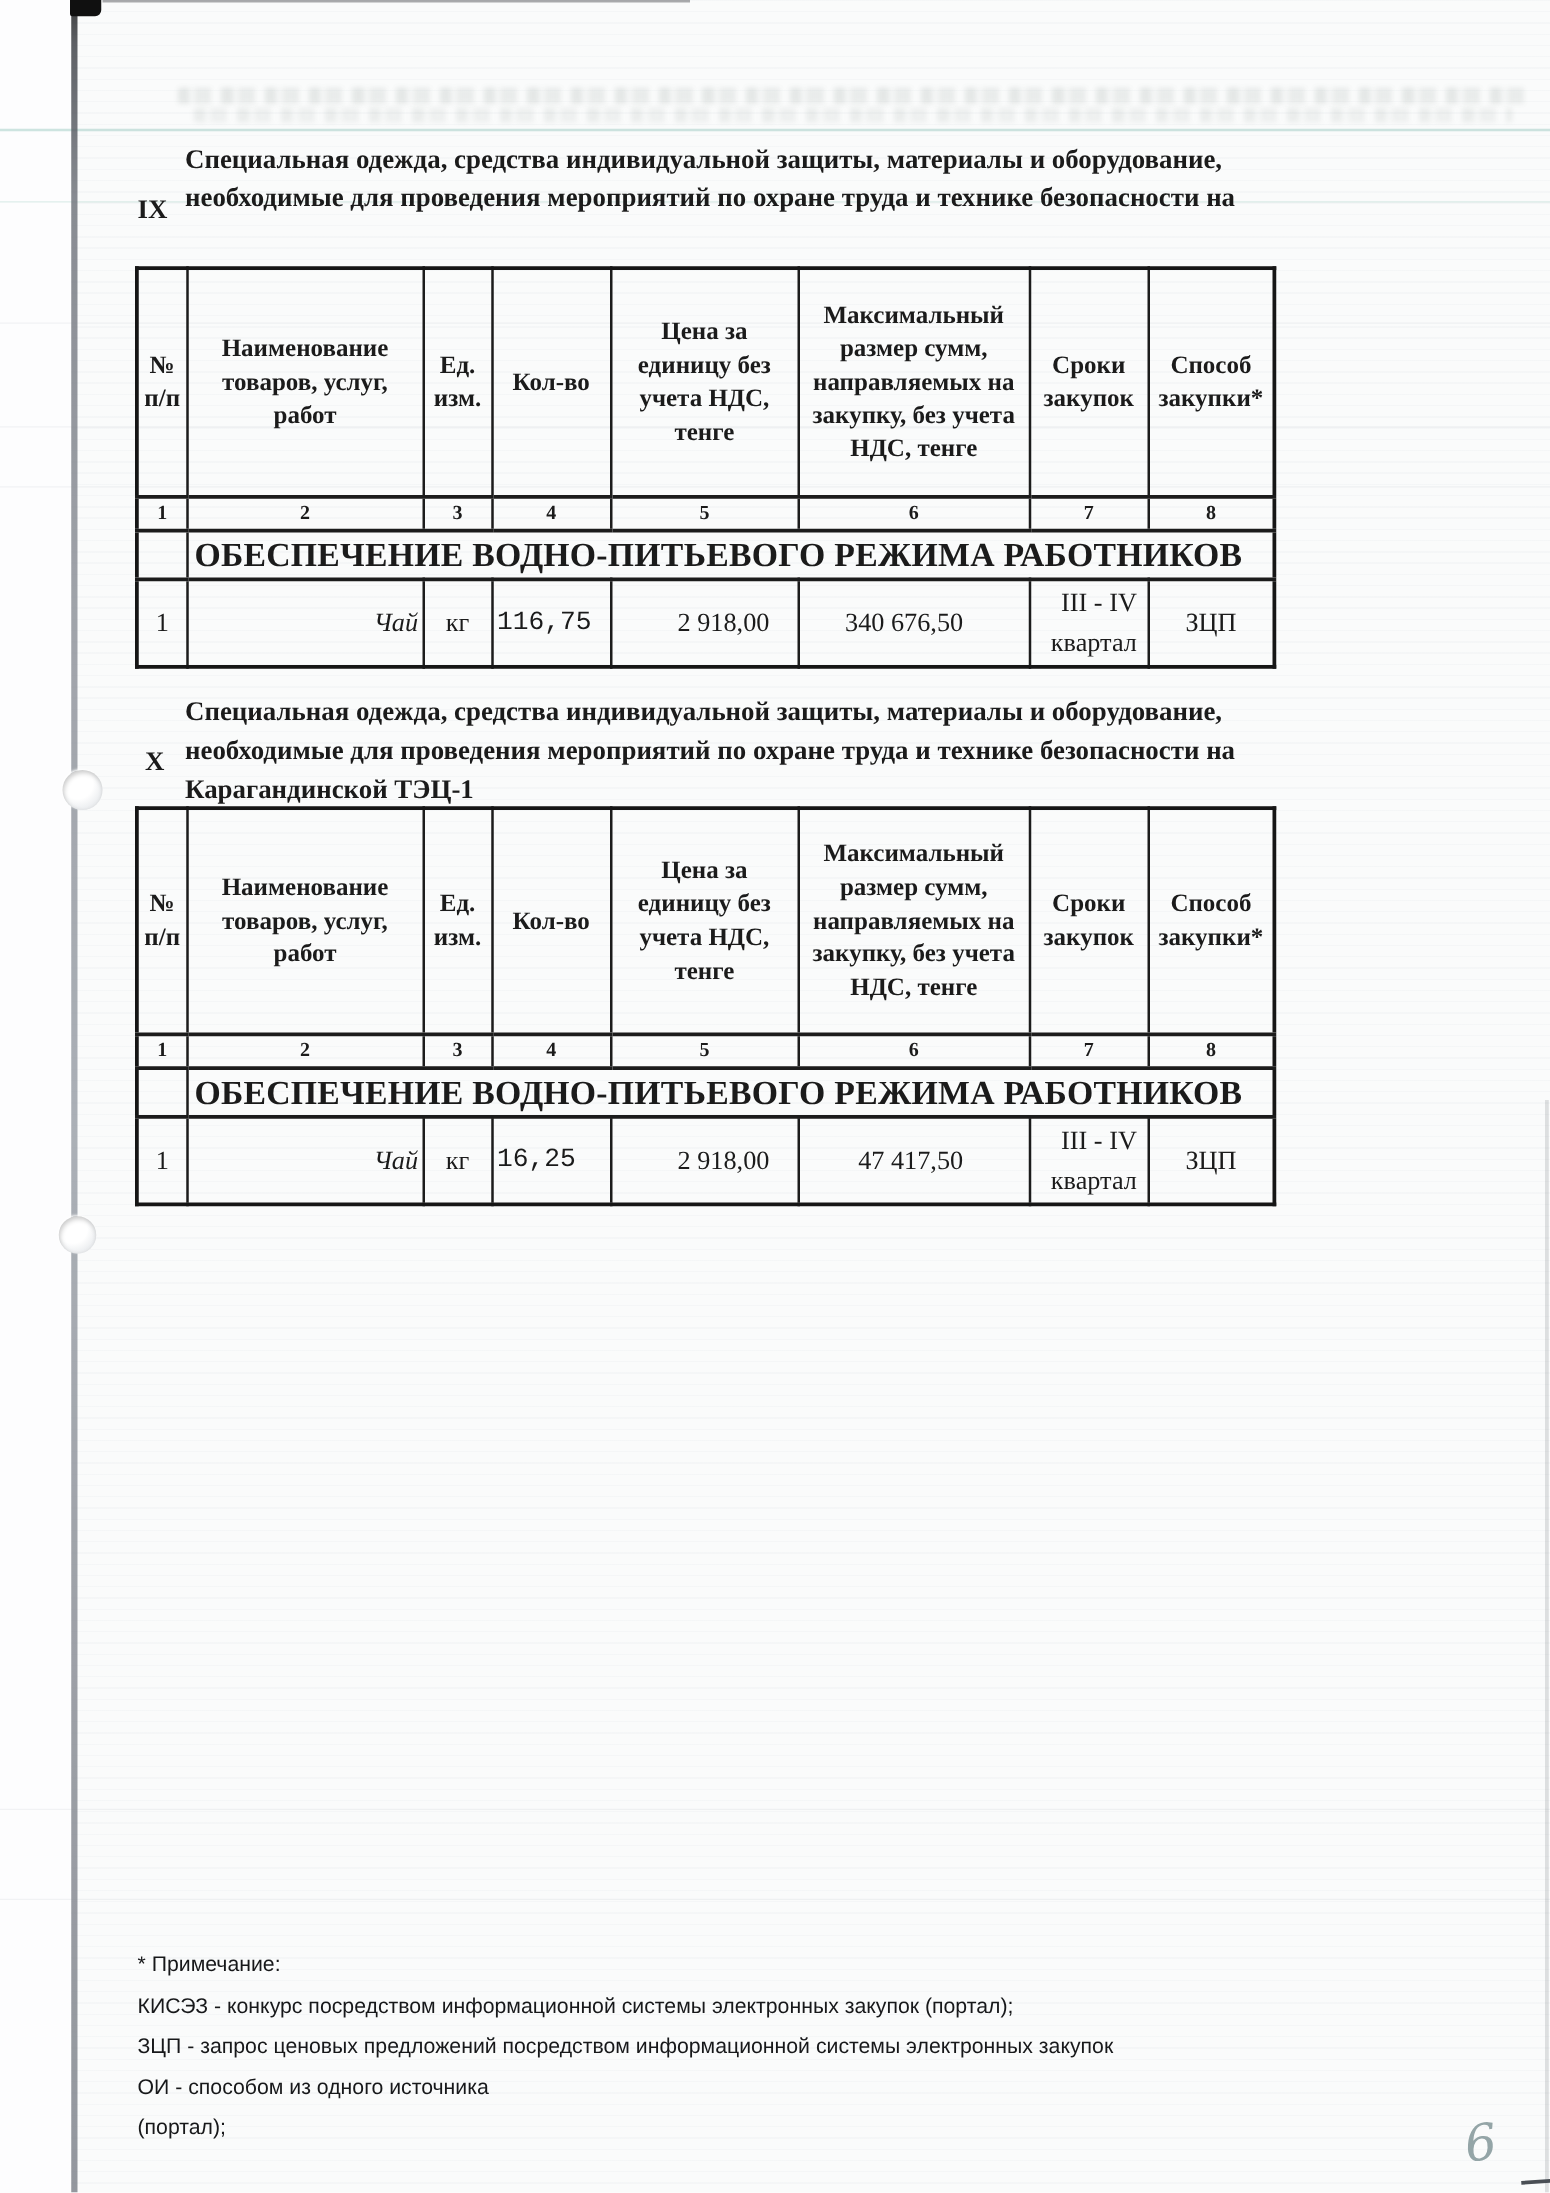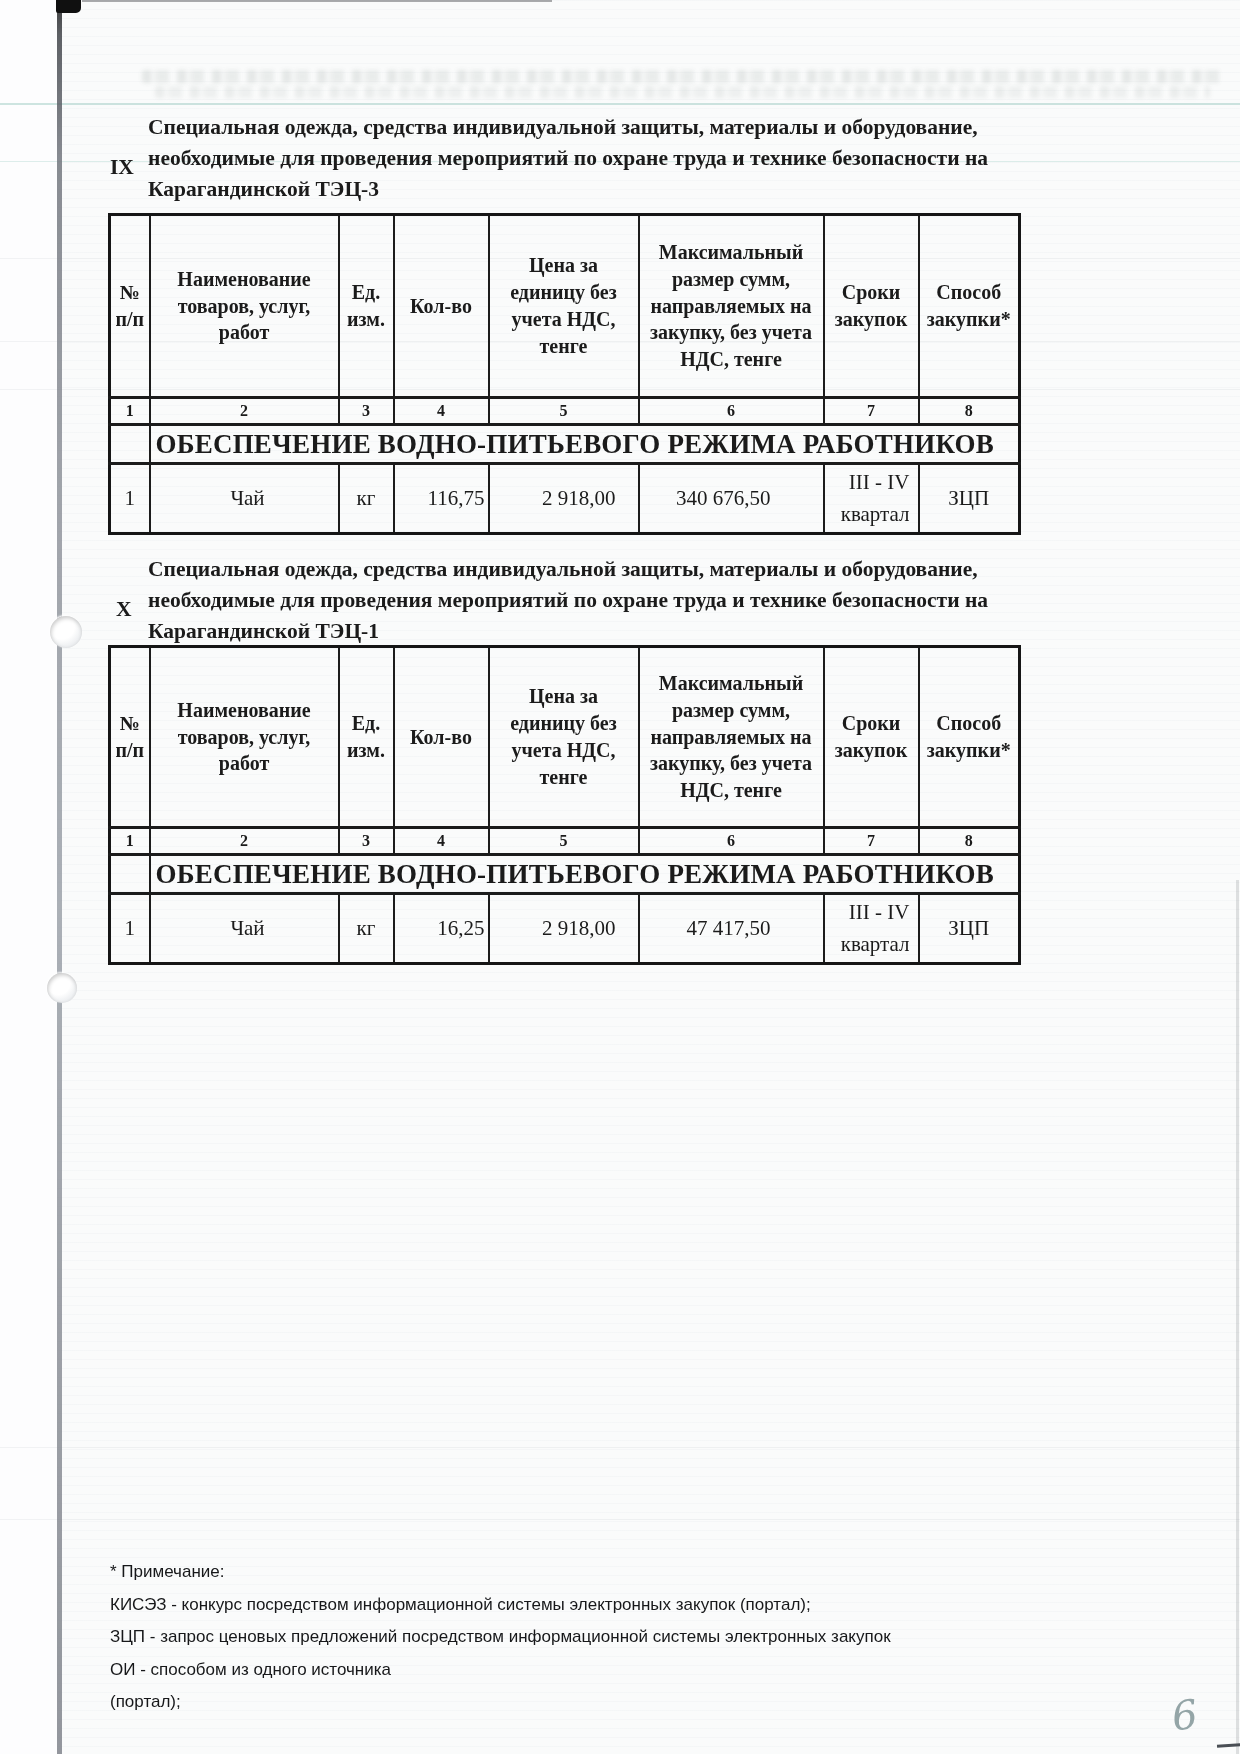--- a/index.html
+++ b/index.html
@@ -52,23 +52,23 @@
   #tableX{left:108px;top:645px;}
   .w1{width:40px;}.w2{width:189px;}.w3{width:55px;}.w4{width:95px;}
   .w5{width:150px;}.w6{width:185px;}.w7{width:95px;}.w8{width:101px;}
   .hrow td{height:176px;text-align:center;font-weight:bold;font-size:20px;line-height:1.34;padding:2px 3px;border-bottom-width:3px;}
   #tableX .hrow td{height:174px;}
   .nrow td{height:24px;text-align:center;font-weight:bold;font-size:16px;line-height:1;padding:0;border-bottom-width:3px;}
   .grow td{height:34px;font-weight:bold;font-size:27px;border-top-width:3px;border-bottom-width:3px;}
   .grow .gc2{text-align:left;padding:0 0 0 5px;white-space:nowrap;letter-spacing:.2px;}
   .drow td{height:60px;font-size:21px;padding:2px 3px;}
   .drow .c1{text-align:center;}
-  .drow .c2{text-align:center;padding-left:10px;}
+  .drow .c2{text-align:right;padding-left:10px;font-style:italic;}
   .drow .c3{text-align:center;}
-  .drow .c4{text-align:right;}
+  .drow .c4{text-align:left;font-family:Liberation Mono, monospace;}
   .drow .c5{text-align:right;padding-right:22px;}
   .drow .c6{text-align:right;padding-right:52px;}
   .drow .c7{text-align:right;line-height:1.5;padding:2px 8px;}
   .drow .c8{text-align:center;}
   
   .footnotes{left:110px;top:1556px;width:1080px;font-family:"Liberation Sans","DejaVu Sans",sans-serif;
     font-size:17px;line-height:32.5px;color:#17181a;}
   .footnotes .fline{white-space:nowrap;}
 </style>
 </head>
@@ -90,21 +90,20 @@
   <div class="abs corner-blob"></div>
   <div class="abs top-edge-line"></div>
   <div class="abs hole hole-1"></div>
   <div class="abs hole hole-2"></div>
   <div class="abs right-edge"></div>
 
   <div class="abs sec-heading" id="headingIX">
     <div class="numeral abs">IX</div>
     <div class="hline">Специальная одежда, средства индивидуальной защиты, материалы и оборудование,</div>
     <div class="hline">необходимые для проведения мероприятий по охране труда и технике безопасности на</div>
-    <div class="hline">Карагандинской ТЭЦ-3</div>
   </div>
 
   <table class="abs doc-table" id="tableIX">
     <colgroup>
       <col class="w1">
         <col class="w2">
         <col class="w3">
         <col class="w4">
       <col class="w5">
         <col class="w6">

